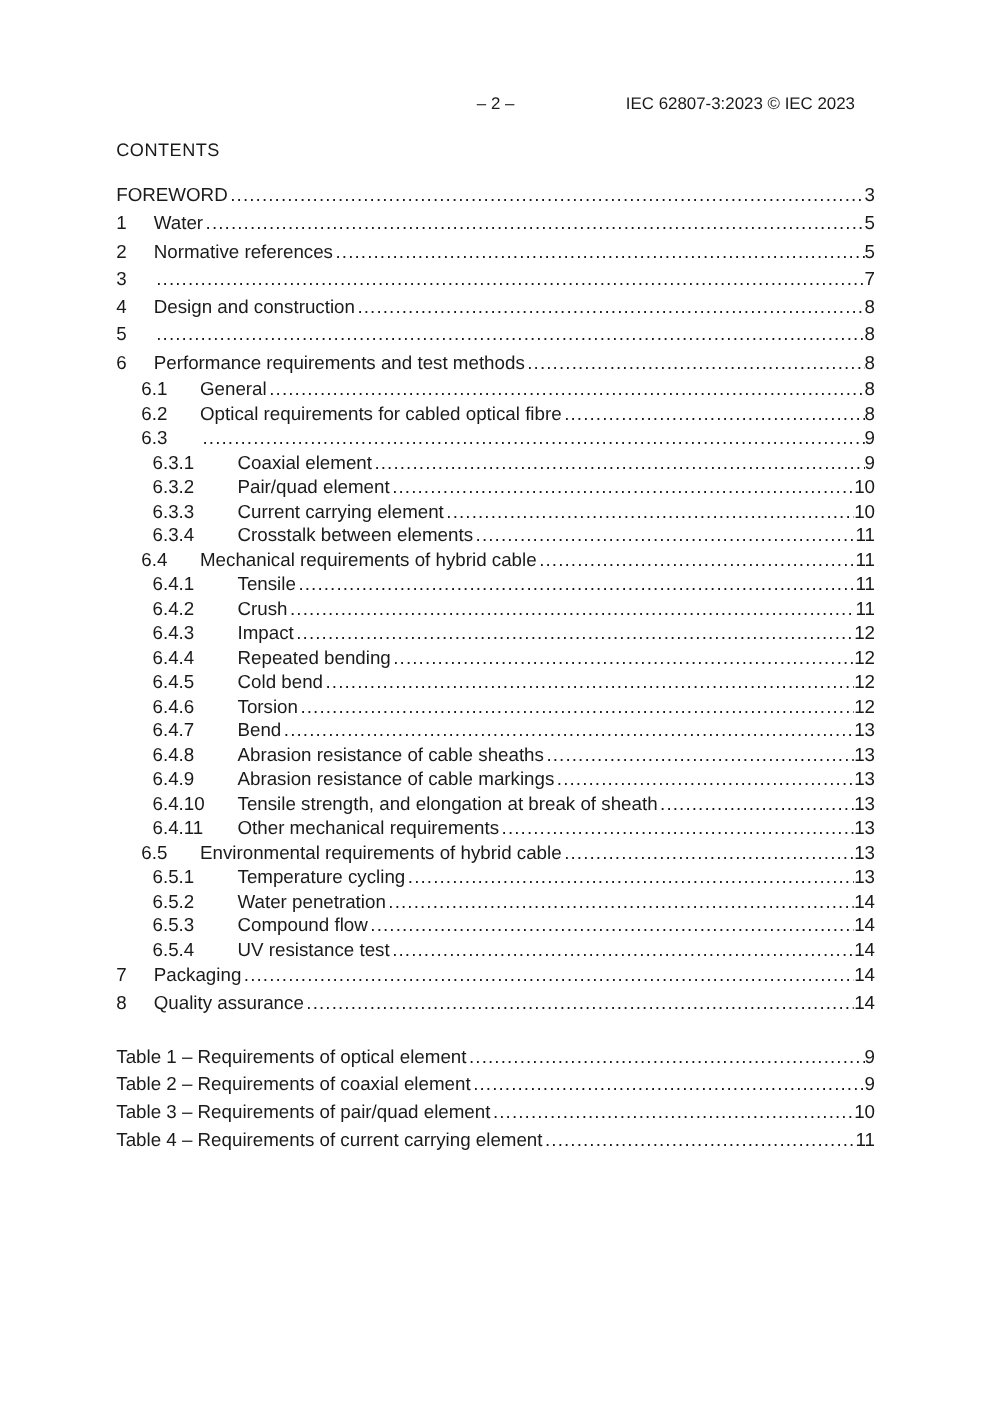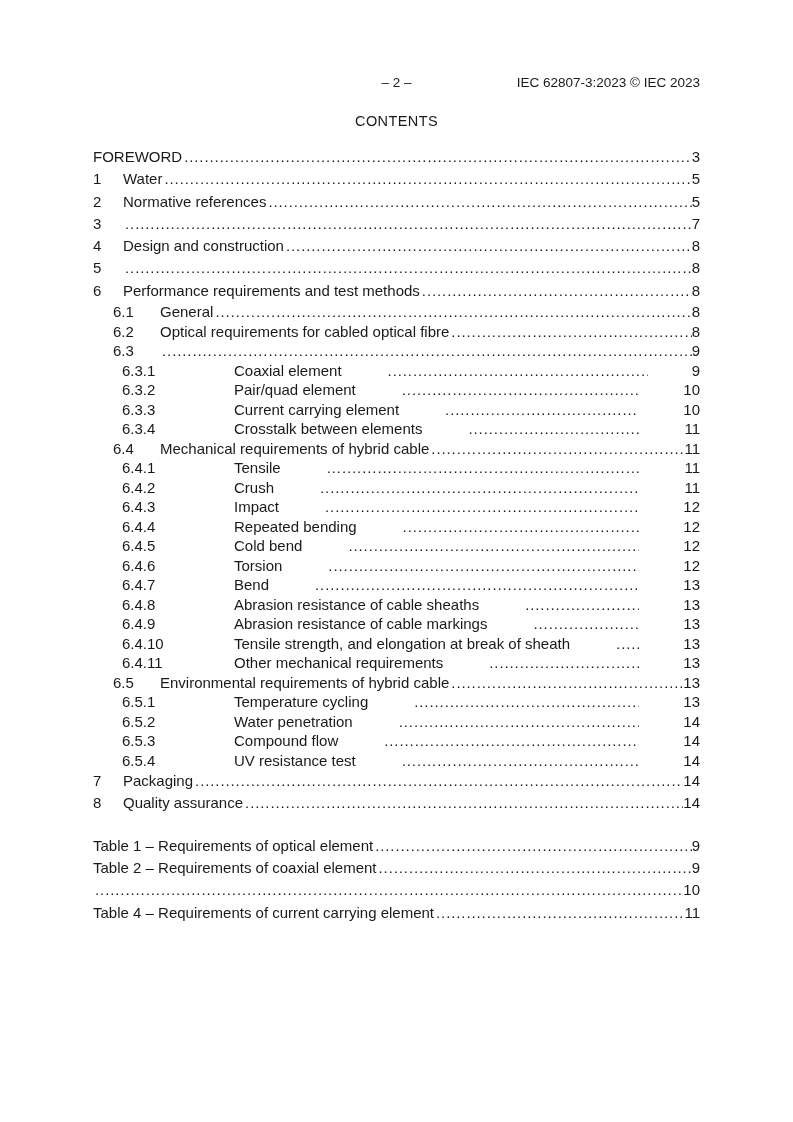--- a/index.html
+++ b/index.html
@@ -21,26 +21,25 @@
     margin-top: 74px;
     height: 17px;
     font-size: 13.5px;
     line-height: 17px;
   }
   .header .page-num {
     position: absolute; left: 50%; transform: translateX(-50%);
     white-space: nowrap;
   }
   .header .doc-ref {
-    position: absolute; right: 0;
+    position: absolute; right: 16px;
     white-space: nowrap;
   }
   .title {
     margin-top: 22px;
-    text-align: center;
     font-size: 14.5px;
     font-weight: 400;
     letter-spacing: 0.4px;
   }
   .toc { margin-top: 17px; }
   .tables-list { margin-top: 20px; }
 
   .row {
     display: flex;
     font-size: 15px;
@@ -58,21 +57,21 @@
     content: "....................................................................................................................................................................................................................";
   }
   .row .pg { flex: none; }
 
   .lvl0, .lvl1, .lvlt { height: 22.3px; line-height: 22.3px; }
   .lvl2, .lvl3        { height: 19.5px; line-height: 19.5px; }
 
   .lvl1 .num { width: 30px; }
   .lvl2 { padding-left: 20px; }
   .lvl2 .num { width: 47px; }
-  .lvl3 { padding-left: 29px; gap: 44px; }
+  .lvl3 { padding-left: 29px; }
   .lvl3 .num { width: 68px; }
 </style>
 </head>
 <body>
 
 <div class="page">
   <div class="header">
     <span class="page-num">– 2 –</span>
     <span class="doc-ref">IEC 62807-3:2023 © IEC 2023</span>
   </div>
@@ -285,20 +284,21 @@
     <span class="pg">9</span>
   </div>
       <div class="row lvlt">
 
     <span class="label">Table 2 – Requirements of coaxial element</span>
     <span class="dots"></span>
     <span class="pg">9</span>
   </div>
       <div class="row lvlt">
 
+    <span class="label">Table 3 – Requirements of pair/quad element</span>
     <span class="dots"></span>
     <span class="pg">10</span>
   </div>
       <div class="row lvlt">
 
     <span class="label">Table 4 – Requirements of current carrying element</span>
     <span class="dots"></span>
     <span class="pg">11</span>
   </div>
     </div>

